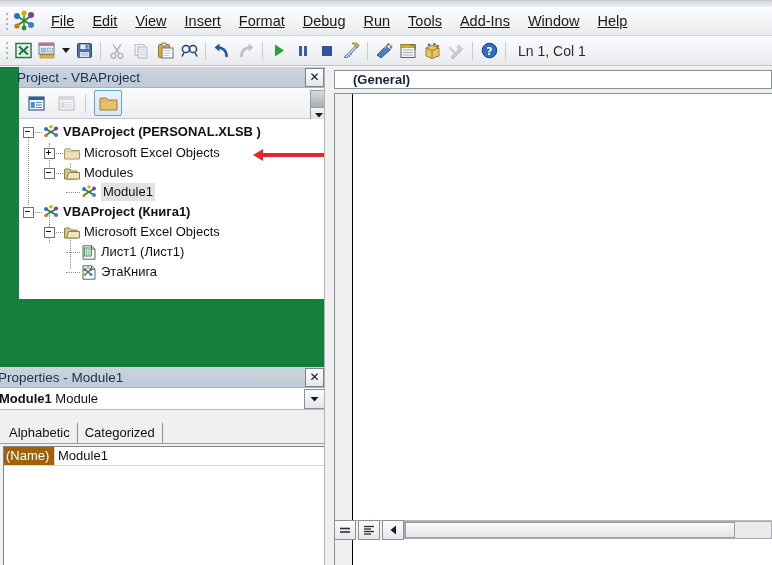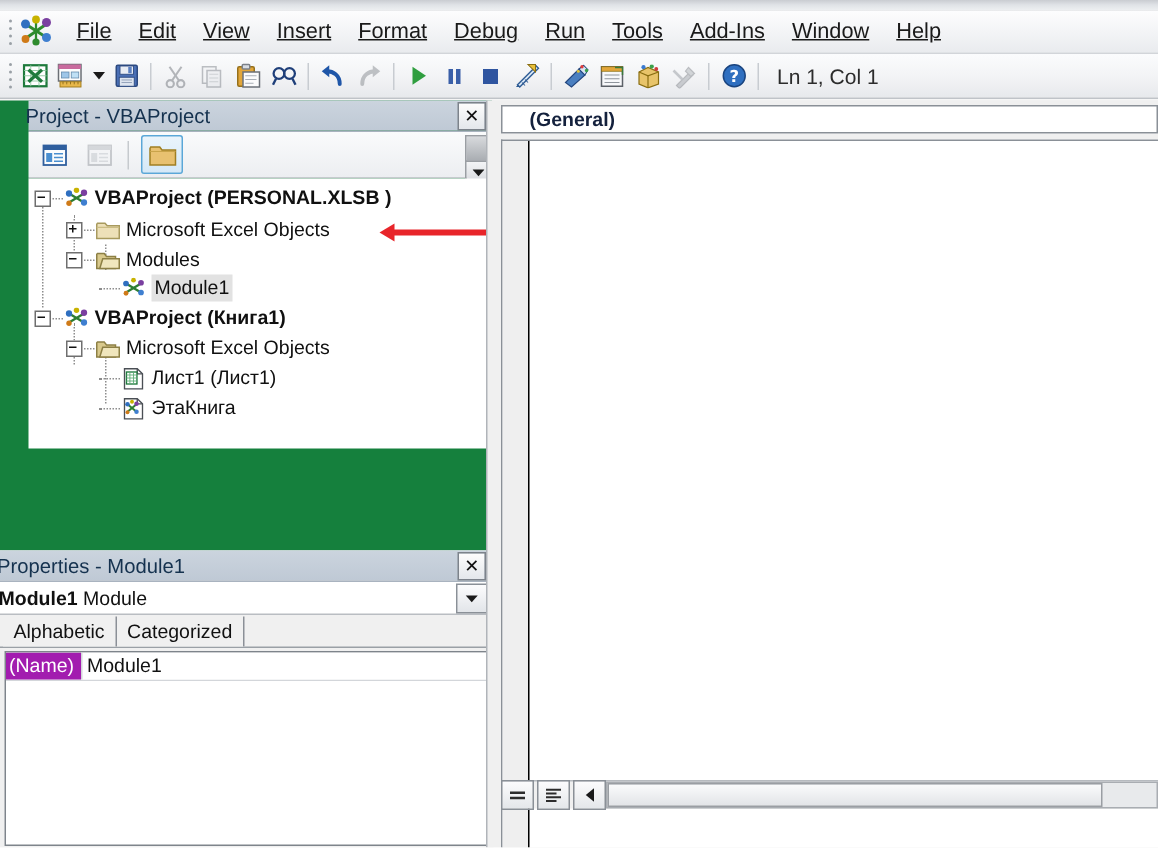--- a/index.html
+++ b/index.html
@@ -169,37 +169,37 @@
   }
   .prop-combo .ctext { font-size: 13px; color:#111; white-space:nowrap; margin-left:-2px; }
   .prop-combo .ctext b { font-weight: bold; }
   .combo-btn {
     width:19px;height:18px;margin-right:3px;flex:none;
     background:linear-gradient(to bottom,#fcfcfd,#e2e5e9);
     border:1px solid #8a9097;
     display:flex;align-items:center;justify-content:center;
   }
   .tabs {
-    height: 22px; display:flex; align-items:flex-end; background:#f0f0f0;
+    height: 34px; display:flex; align-items:flex-end; background:#f0f0f0;
     padding-left: 2px; box-sizing:border-box;
     border-bottom: 1px solid #9aa0a6;
   }
   .tab {
     font-size: 13px; padding: 1px 7px 2px 7px; color:#111; background:#f0f0f0;
     border-right: 1px solid #8b9097; line-height:17px; white-space:nowrap;
   }
   .tab.active { background:#f0f0f0; }
   .prop-grid {
     margin: 2px 3px 0 3px; background:#fff;
     border: 1px solid #7e848b; height: 130px; box-sizing: border-box;
     position: relative; overflow: hidden;
   }
   .prop-row { display:flex; height:18px; border-bottom:1px solid #d3d6da; }
   .prop-key {
-    width: 50px; background:#a21caf; color:#fff; font-size:13px; line-height:18px;
+    width: 50px; background:#a16207; color:#fff; font-size:13px; line-height:18px;
     padding-left:2px; box-sizing:border-box; white-space:nowrap; flex:none;
   }
   .prop-val {
     flex:1; font-size:13px; line-height:18px; padding-left:3px; color:#111;
     border-left:1px solid #d3d6da; box-sizing:border-box; background:#fff;
   }
 
   
   .code-area {
     position:absolute; left:328px; top:67px; width:444px; height:498px;

